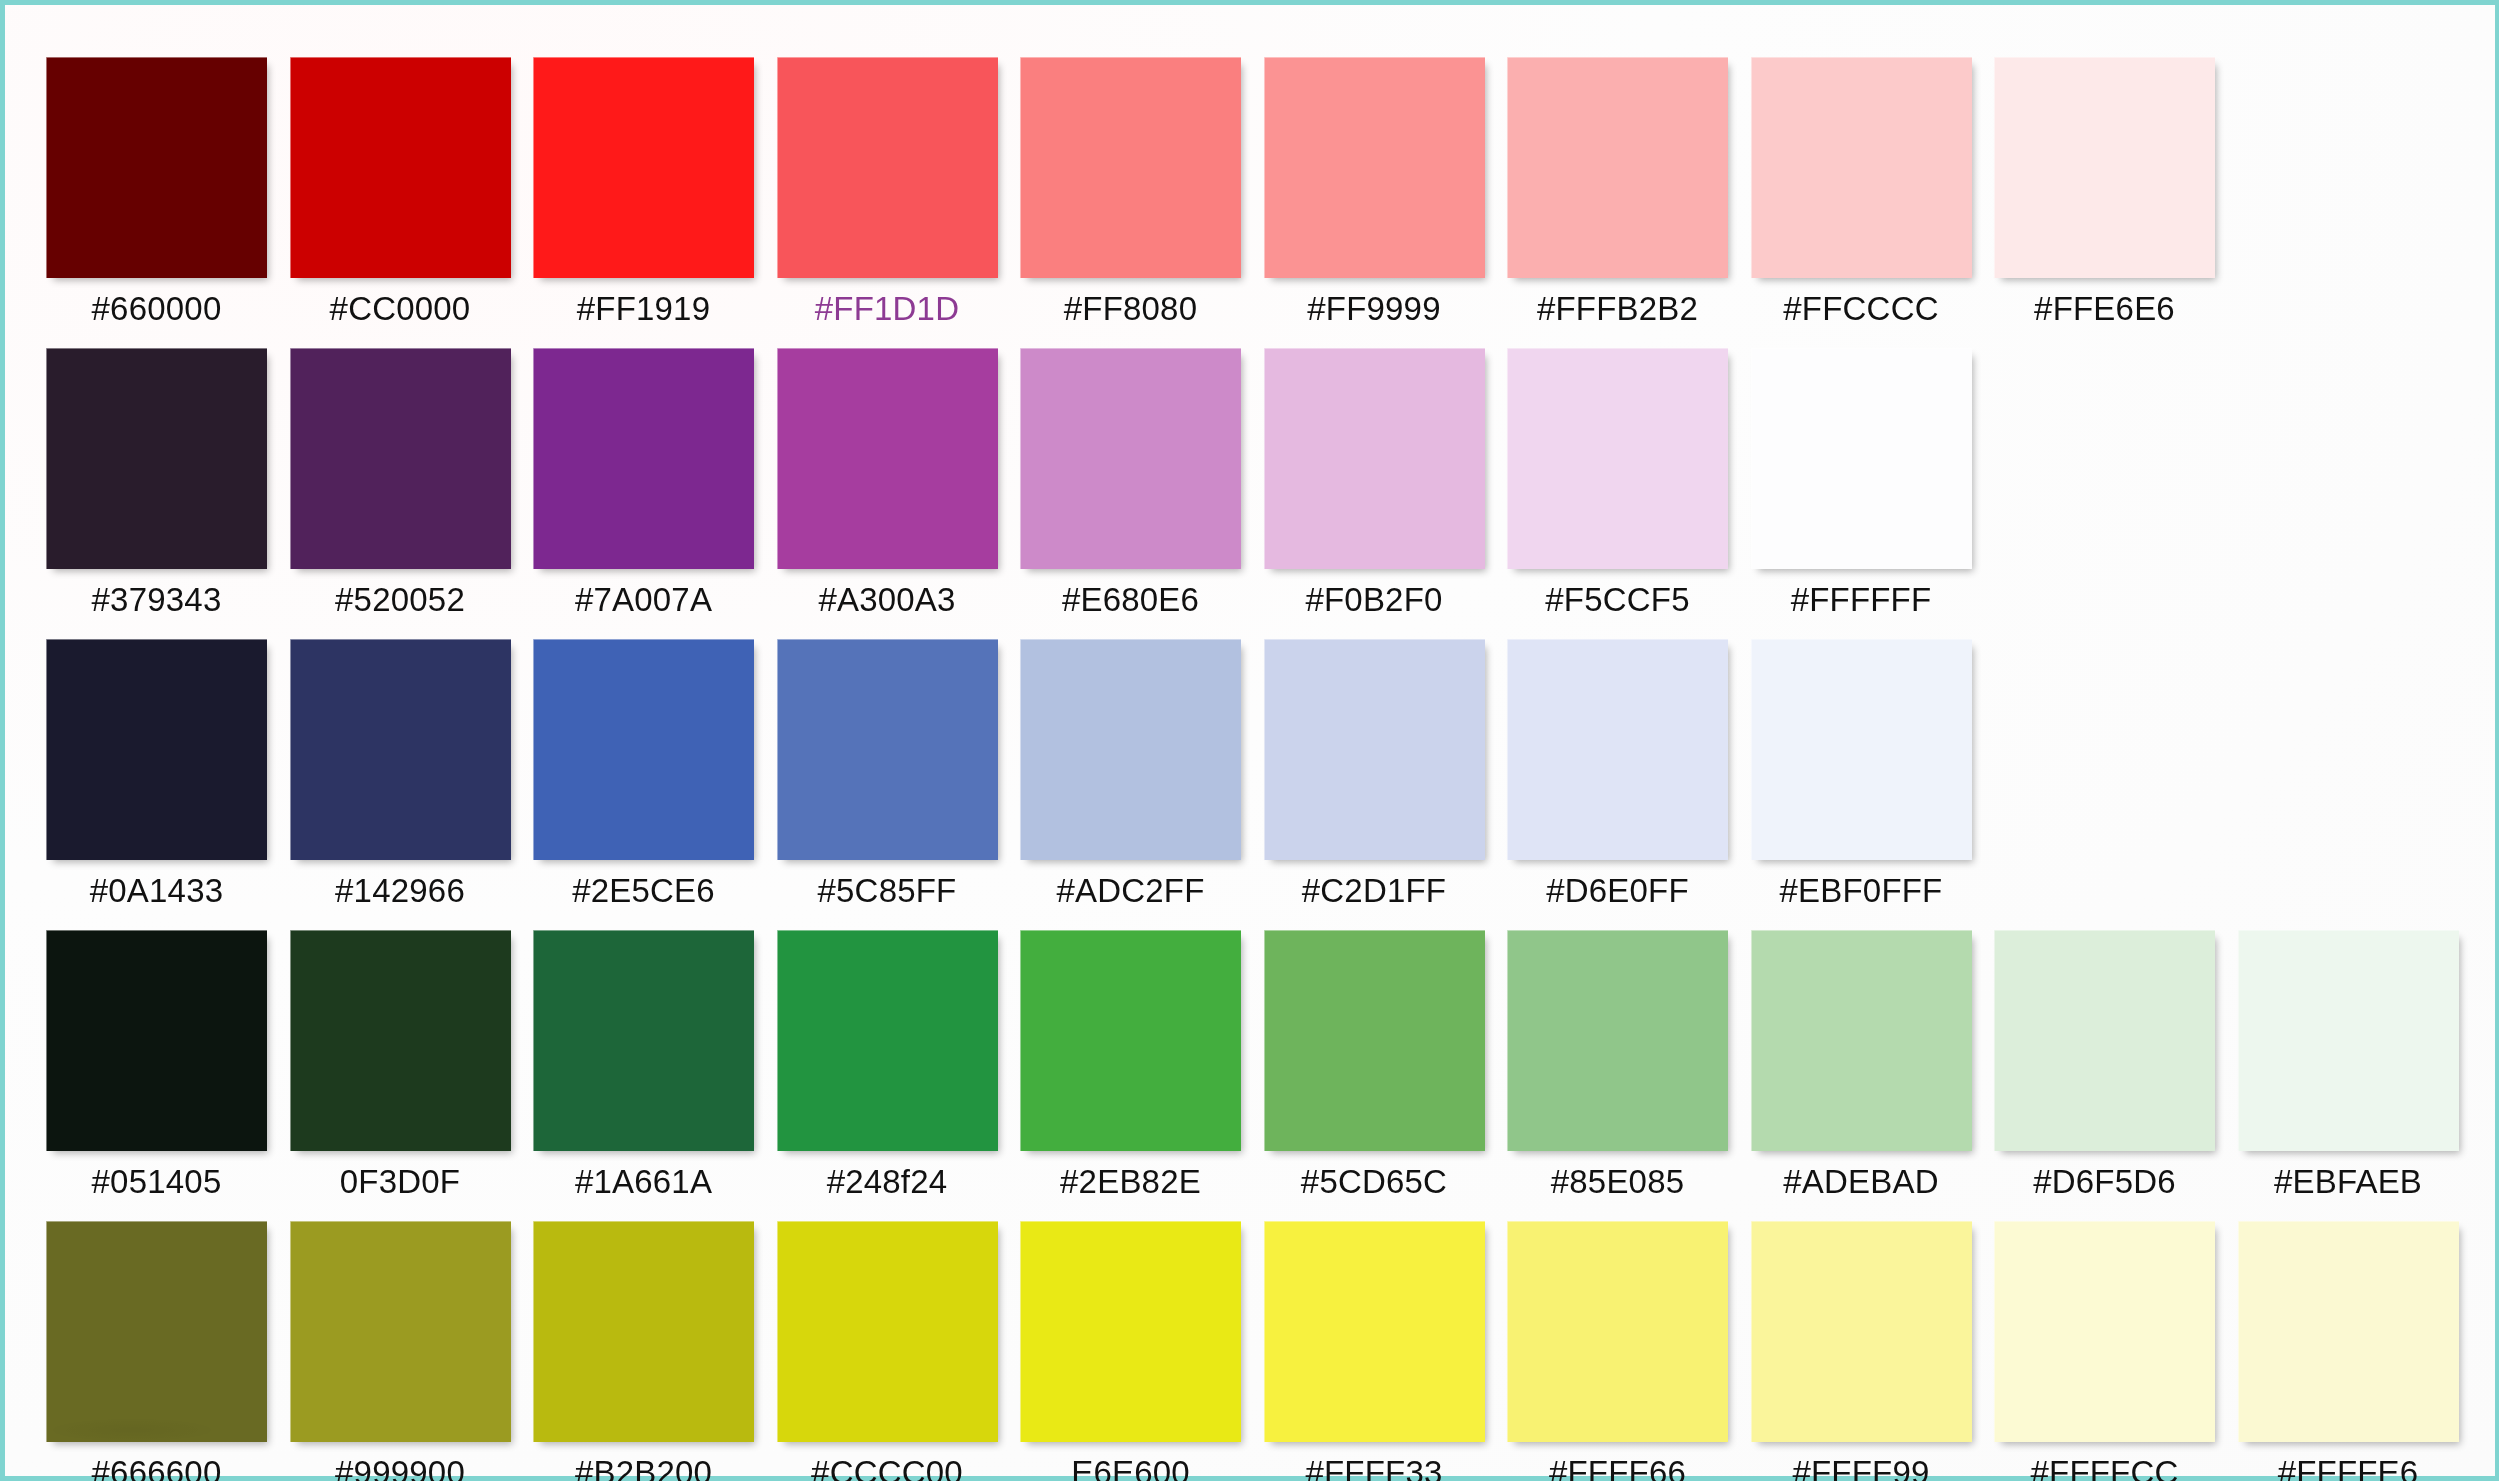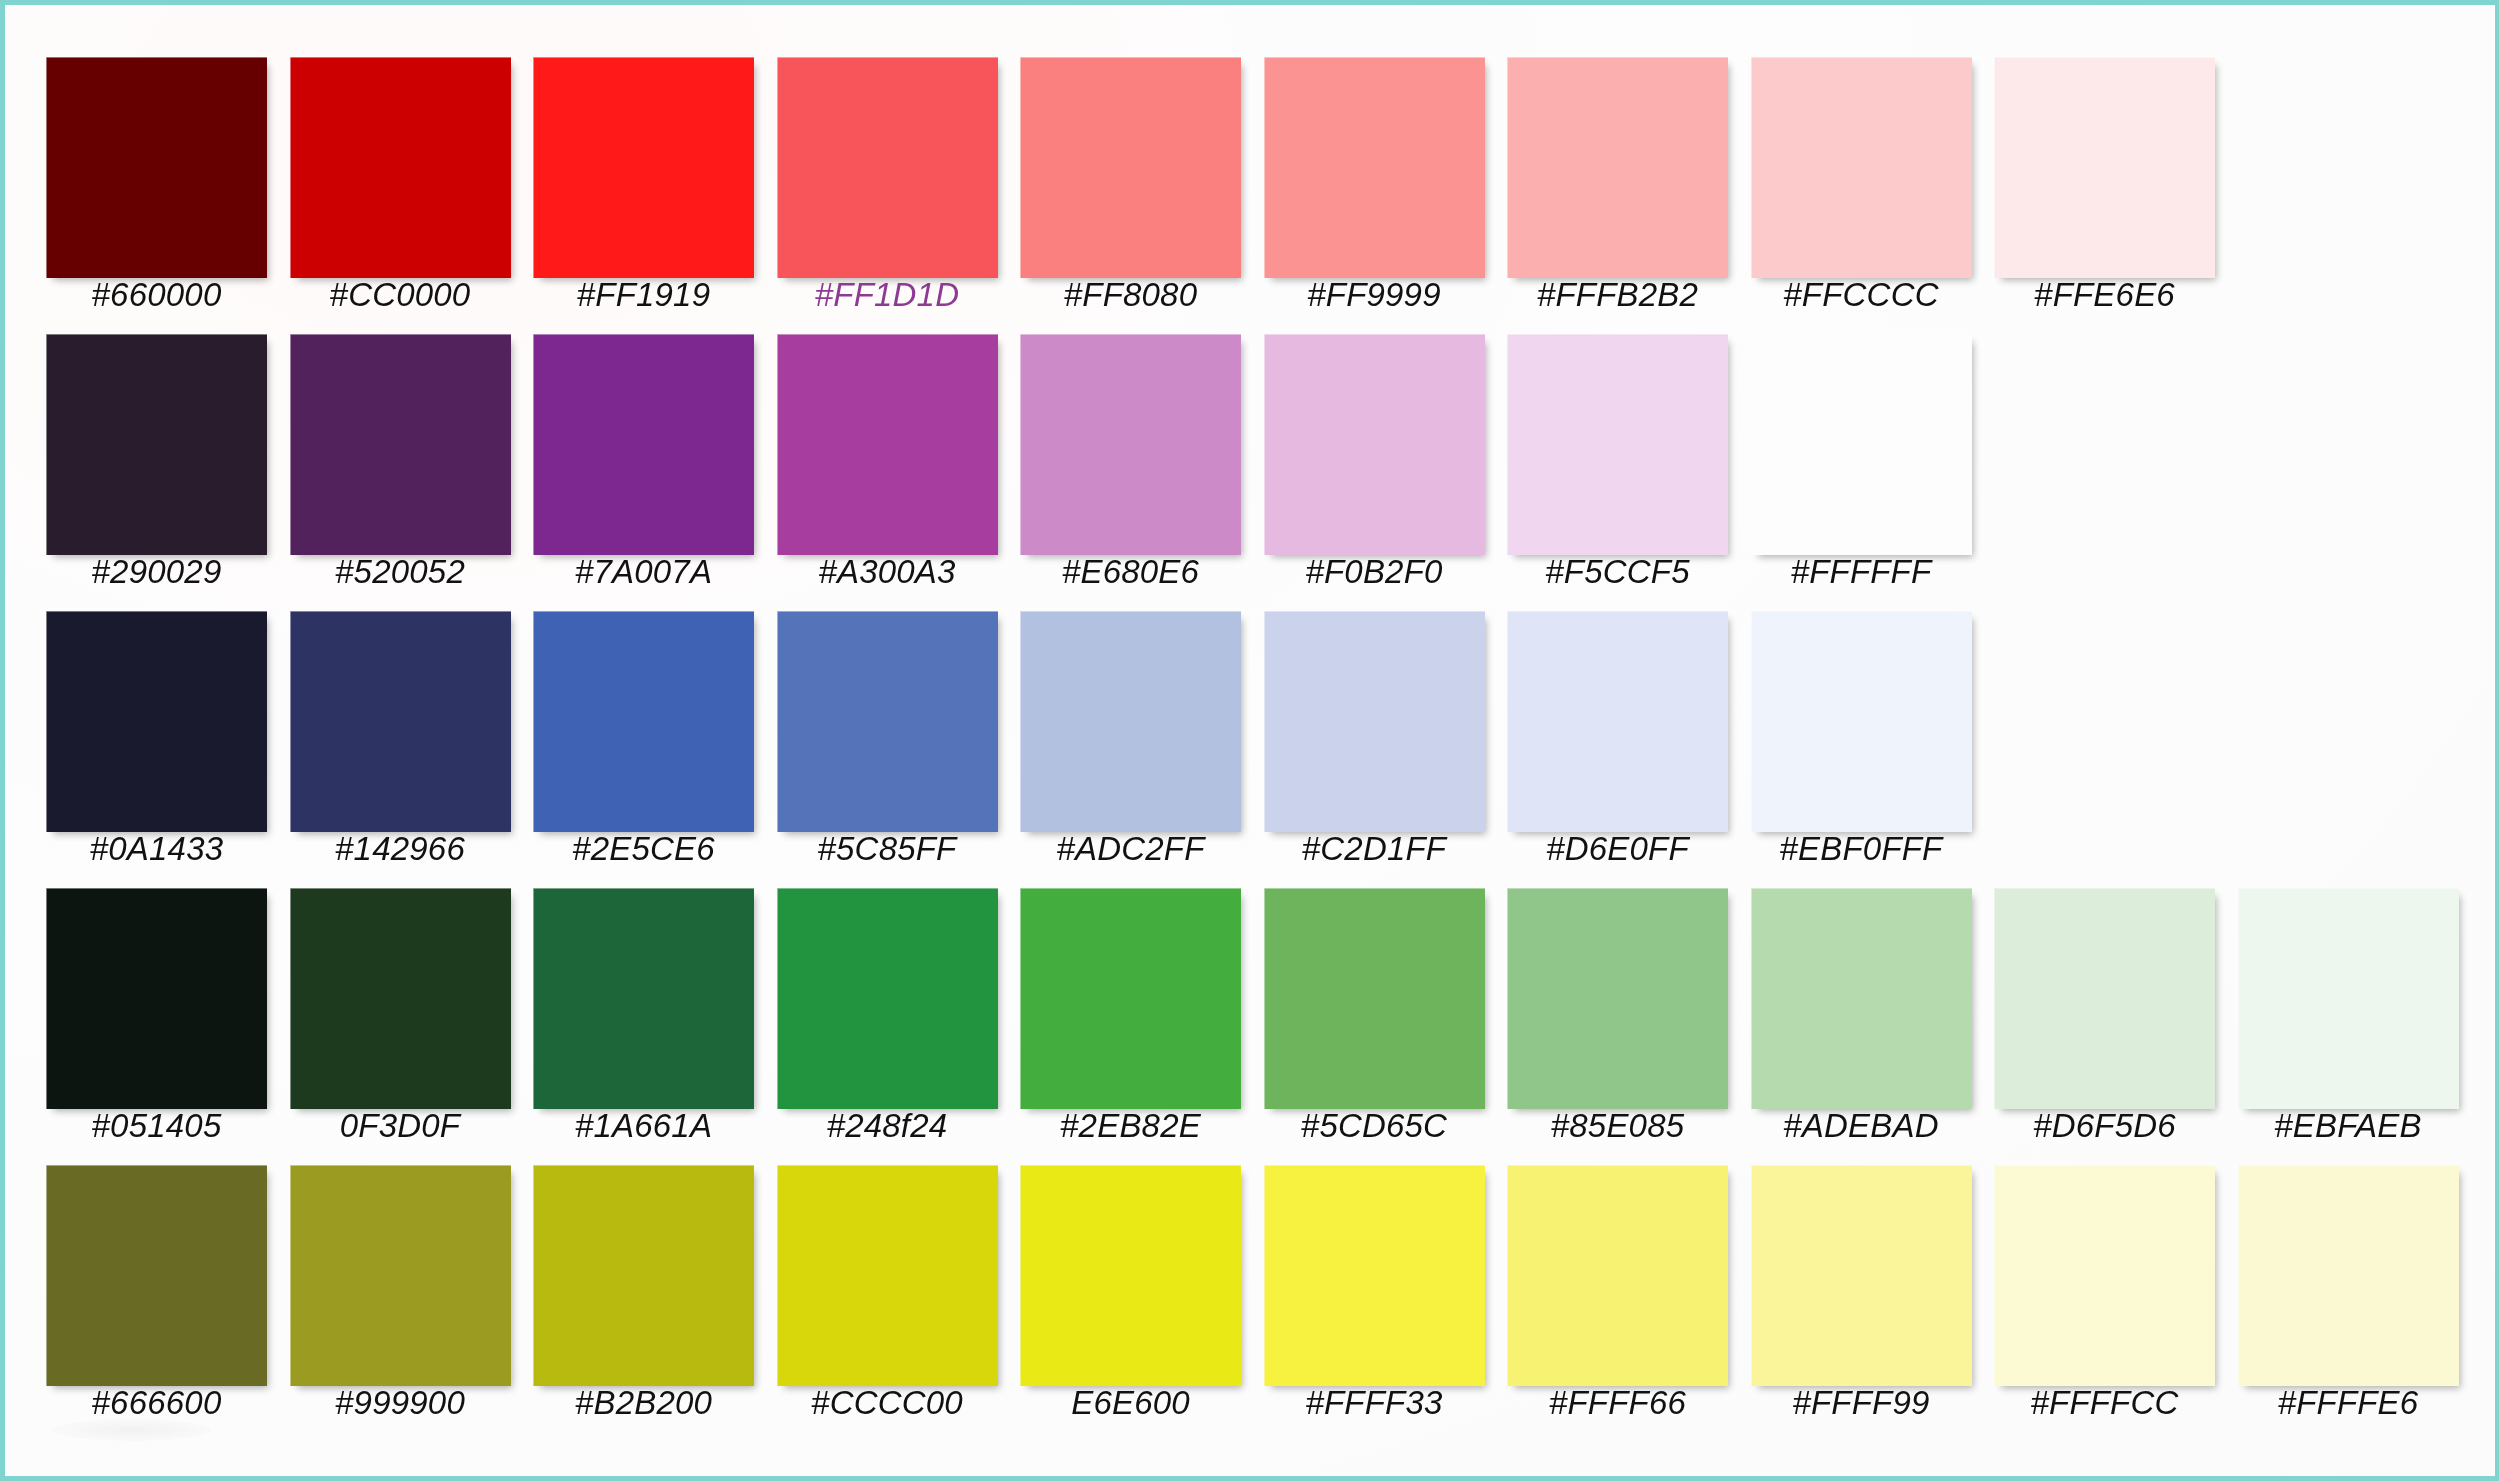--- a/index.html
+++ b/index.html
@@ -69,26 +69,26 @@
 
   .swatch-chip {
     width: 221px;
     height: 221px;
     box-shadow:
       4.2px 5.8px 7.5px -2.5px rgba(0,0,0,0.30),
       0.8px 0.8px 0 0 rgba(255,255,255,0.55) inset;
   }
 
   .swatch-label {
+    margin-top: 14px;
     font-size: 33px;
     line-height: 1;
     letter-spacing: 0.2px;
     color: #111111;
     white-space: nowrap;
-    font-style: italic;
   }
 
   .swatch-label.visited-link {
     color: #8d3a93;
   }
 </style>
 </head>
 <body>
 
 <div id="palette-frame" style="border-color: rgb(127, 212, 208);">
@@ -129,21 +129,21 @@
             <div class="swatch-label">#FFCCCC</div>
           </div>
           <div class="swatch-cell">
             <div class="swatch-chip" style="background-color: rgb(253, 233, 233);"></div>
             <div class="swatch-label">#FFE6E6</div>
           </div>
         </div>
         <div class="swatch-row">
           <div class="swatch-cell">
             <div class="swatch-chip" style="background-color: rgb(41, 28, 44);"></div>
-            <div class="swatch-label">#290029</div>
+            <div class="swatch-label">#379343</div>
           </div>
           <div class="swatch-cell">
             <div class="swatch-chip" style="background-color: rgb(81, 34, 91);"></div>
             <div class="swatch-label">#520052</div>
           </div>
           <div class="swatch-cell">
             <div class="swatch-chip" style="background-color: rgb(125, 40, 144);"></div>
             <div class="swatch-label">#7A007A</div>
           </div>
           <div class="swatch-cell">

